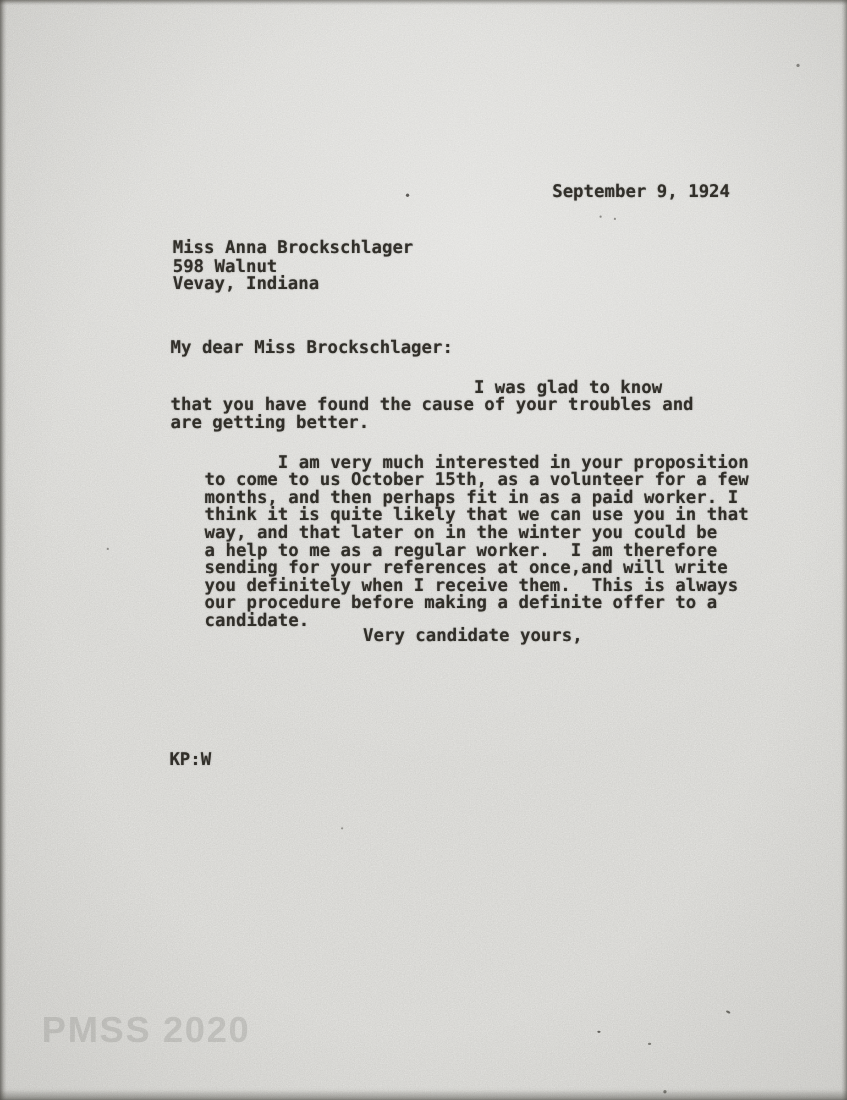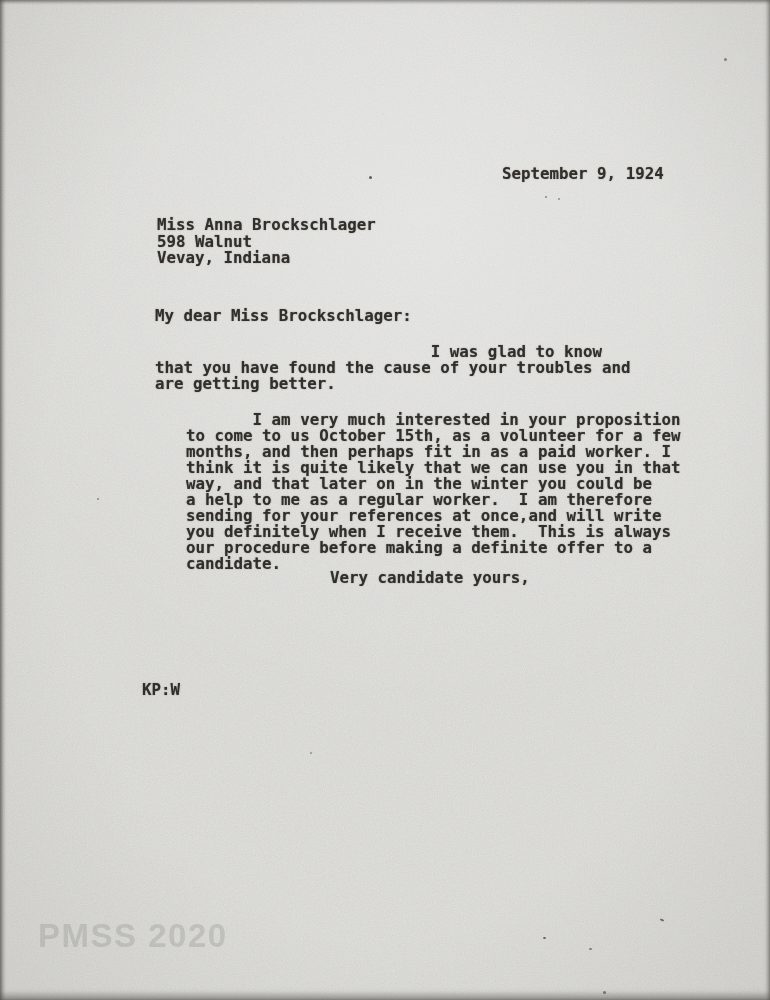--- a/index.html
+++ b/index.html
@@ -50,21 +50,21 @@
     text-shadow: 0 0 1.2px rgba(38,35,30,0.55);
     white-space: pre;
     letter-spacing: 0;
   }
   .date      { left: 460px; top: 166px; margin-left: 42px; }
   .recipient { left: 157px; top: 217px; line-height: 16.5px; }
   .salutation{ left: 155px; top: 308px; }
   .para-1    { left: 155px; top: 344px; }
   .para-2    { left: 155px; top: 412px; margin-left: 31px; }
   .closing   { left: 330px; top: 570px; }
-  .initials  { left: 142px; top: 682px; }
+  .initials  { left: 154px; top: 682px; }
   .watermark {
     position: absolute;
     left: 38px; top: 917px;
     font-family: "Liberation Sans", "DejaVu Sans", sans-serif;
     font-size: 33px;
     font-weight: bold;
     letter-spacing: 1.5px;
     color: rgba(100, 100, 94, 0.20);
     white-space: pre;
   }

